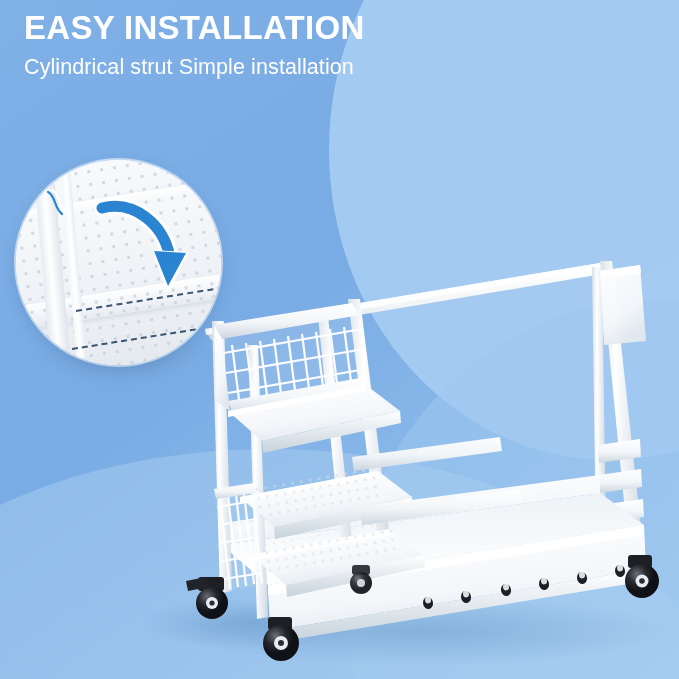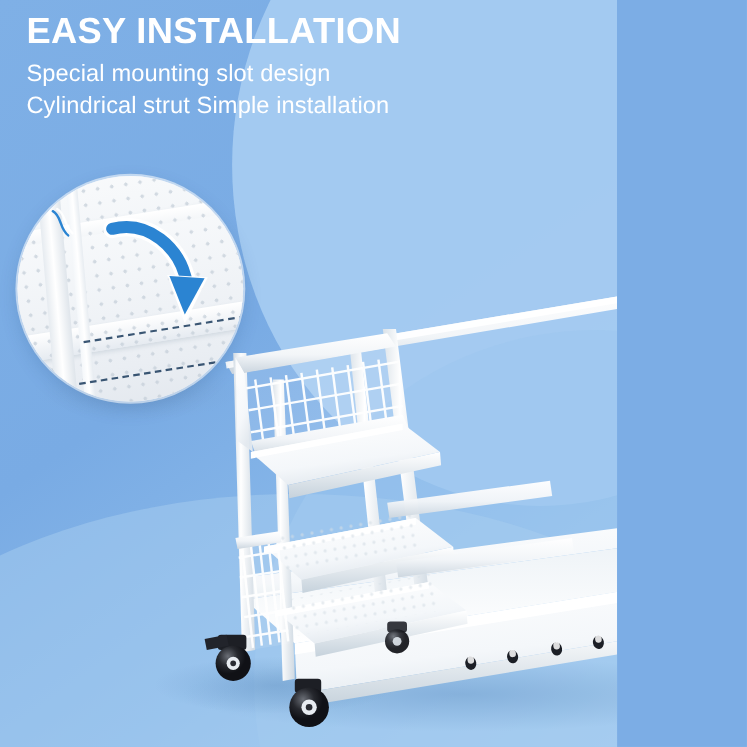--- a/index.html
+++ b/index.html
@@ -2,21 +2,21 @@
 <html><head>
 <meta charset="utf-8">
 <style>
   html,body{margin:0;padding:0;}
   body{
     width:679px;height:679px;overflow:hidden;
     font-family:"Liberation Sans", sans-serif;
     background:#7cade5;
   }
   #stage{
-    position:relative;width:561px;height:679px;overflow:hidden;
+    position:relative;width:679px;height:679px;overflow:hidden;
     background:linear-gradient(145deg,#7fb0e6 0%,#79abe4 42%,#8bbaea 70%,#a9cef1 100%);
   }
   
   .band{
     position:absolute;border-radius:50%;pointer-events:none;
   }
   #band-right{
     right:-210px;top:-160px;width:560px;height:620px;
     background:#a5cbf1;opacity:.95;
   }
@@ -108,21 +108,20 @@
 <body>
 
 <div id="stage">
 
   <div class="band" id="band-right"></div>
   <div class="band" id="band-right2"></div>
   <div class="band" id="band-bottom"></div>
 
   <div id="headings">
     <div id="title">EASY INSTALLATION</div>
-    <div class="subline">Special mounting slot design</div>
     <div class="subline">Cylindrical strut Simple installation</div>
   </div>
 
   <div id="inset-shadow"></div>
 
   <div id="inset">
     <div class="panelA"></div>
     <div class="lip"></div>
     <div class="panelB"></div>
     <div class="lip2"></div>

